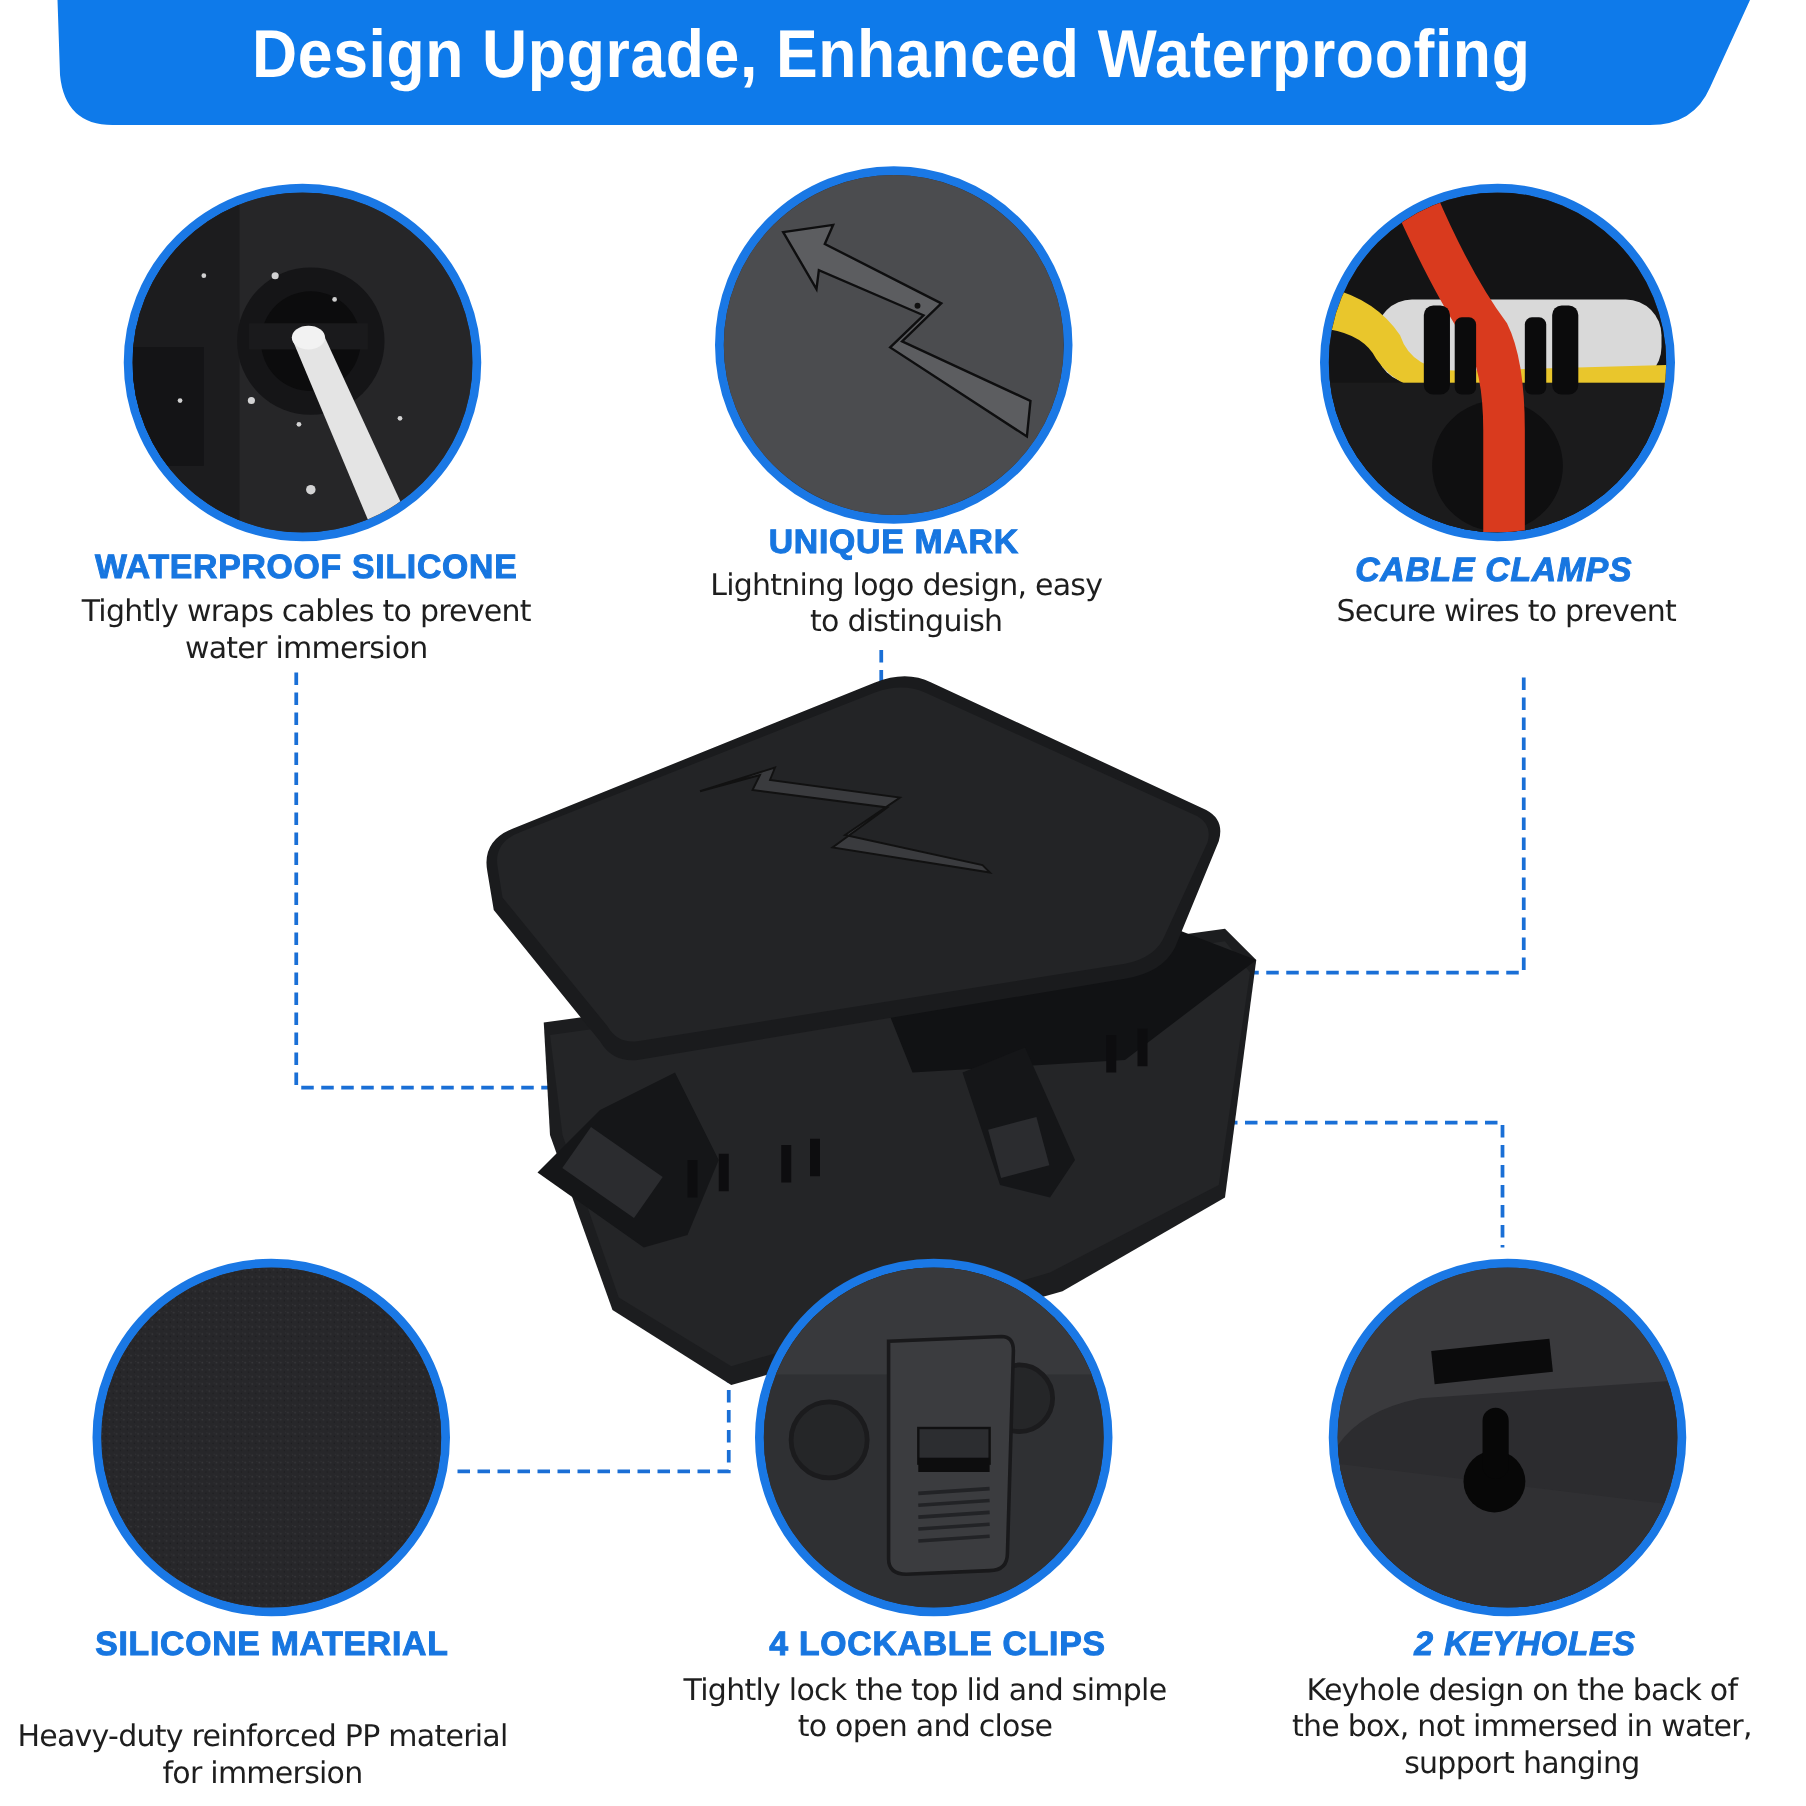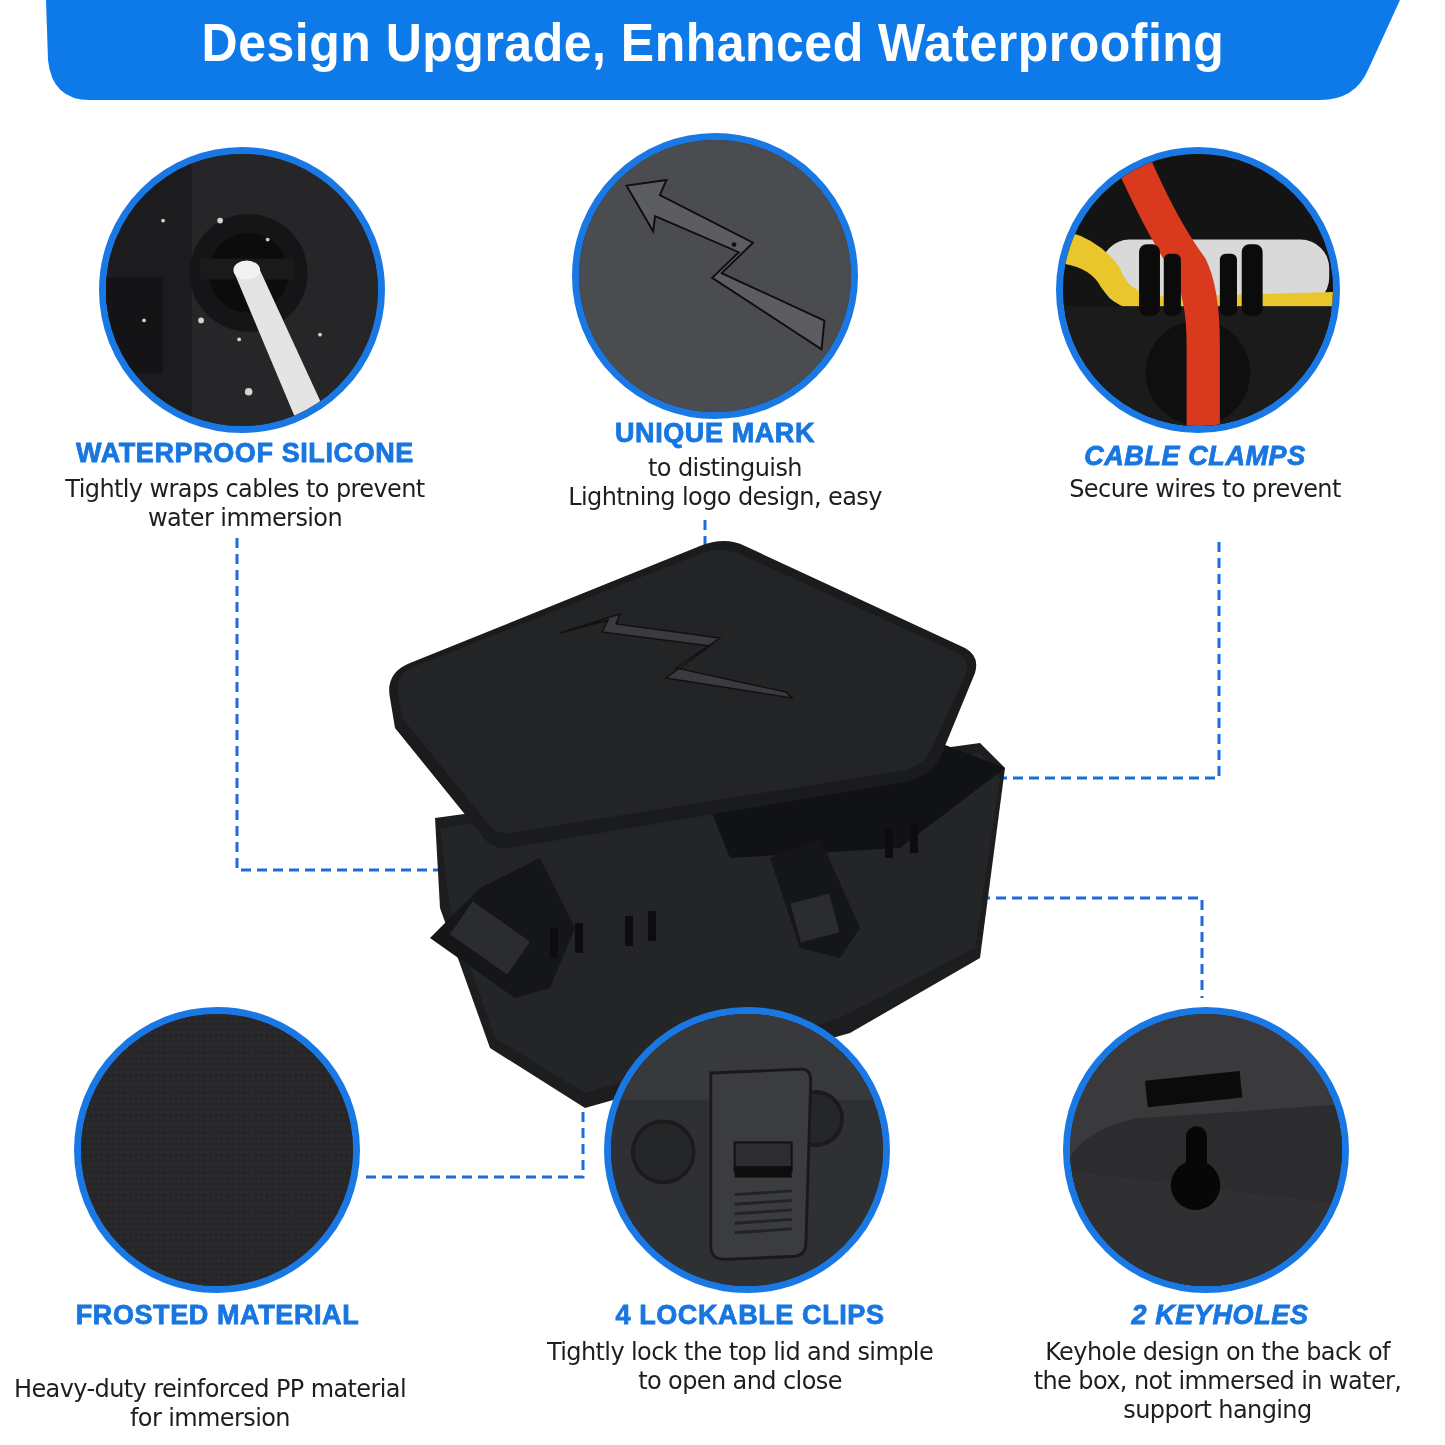--- a/index.html
+++ b/index.html
@@ -130,22 +130,22 @@
 
 <div class="circle" style="left:572px; top:133px; width:286px; height:286px;">
   <svg viewBox="0 0 286 286">
     <rect width="286" height="286" fill="#4b4c4f"></rect>
     <path d="M50 48 L92 42 L85 58 L183 108 L150 140 L258 190 L255 220 L140 145 L168 118 L80 80 L78 96 Z" fill="#5c5d60" stroke="#0e0e0f" stroke-width="2"></path>
     <circle cx="163" cy="110" r="2.5" fill="#111"></circle>
   </svg>
 </div>
 <div class="feature-title" style="left:520px; top:402px; width:390px;margin-top:16px;">UNIQUE MARK</div>
 <div class="feature-desc" style="left:520px; top:454px; width:410px;">
+  <div>Lightning logo design, easy</div>
   <div>to distinguish</div>
-  <div>Lightning logo design, easy</div>
 </div>
 
 <div class="circle" style="left:1056px; top:147px; width:284px; height:286px;">
   <svg viewBox="0 0 284 286">
     <rect width="284" height="286" fill="#141415"></rect>
     <rect x="40" y="90" width="240" height="70" rx="30" fill="#d9d9d9"></rect>
     <path d="M0 80 Q40 90 60 120 Q70 150 110 150 L284 145 L284 165 L110 170 Q60 170 40 140 Q30 120 0 115 Z" fill="#e9c62c"></path>
     <rect x="0" y="160" width="284" height="126" fill="#1b1b1c"></rect>
     <circle cx="142" cy="230" r="55" fill="#0f0f10"></circle>
     <path d="M50 0 L90 0 Q120 70 150 110 Q165 140 165 200 L165 286 L130 286 L130 200 Q130 150 115 125 Q85 80 50 0 Z" fill="#d93a1e"></path>
@@ -168,21 +168,21 @@
       <pattern id="grain" width="6" height="6" patternUnits="userSpaceOnUse">
         <rect width="6" height="6" fill="#27272a"></rect>
         <circle cx="1" cy="2" r="0.7" fill="#38383b"></circle>
         <circle cx="4" cy="4" r="0.6" fill="#1c1c1e"></circle>
         <circle cx="5" cy="1" r="0.5" fill="#333336"></circle>
       </pattern>
     </defs>
     <rect width="286" height="286" fill="url(#grain)"></rect>
   </svg>
 </div>
-<div class="feature-title" style="left:20px; top:1300px; width:395px;">FROSTED MATERIAL</div>
+<div class="feature-title" style="left:20px; top:1300px; width:395px;">SILICONE MATERIAL</div>
 <div class="feature-desc" style="left:5px; top:1338px; width:410px;margin-top:37px;">
   <div>Heavy-duty reinforced PP material</div>
   <div>for immersion</div>
 </div>
 
 <div class="circle" style="left:604px; top:1007px; width:286px; height:286px;">
   <svg viewBox="0 0 286 286">
     <rect width="286" height="286" fill="#2f3033"></rect>
     <rect x="0" y="0" width="286" height="90" fill="#38393c"></rect>
     <circle cx="55" cy="145" r="32" fill="#252628" stroke="#1b1b1d" stroke-width="4"></circle>

